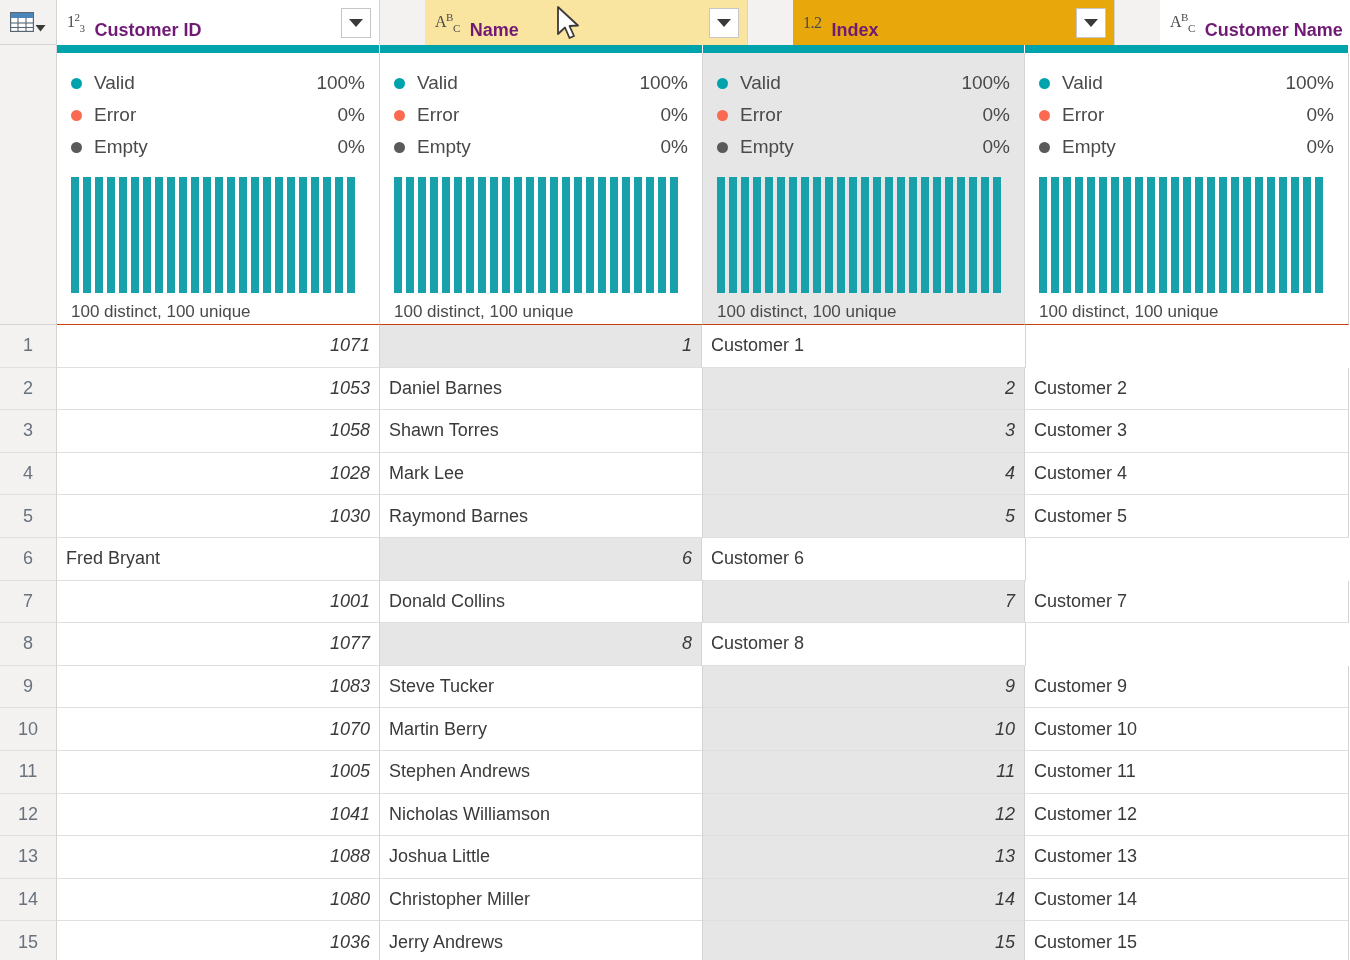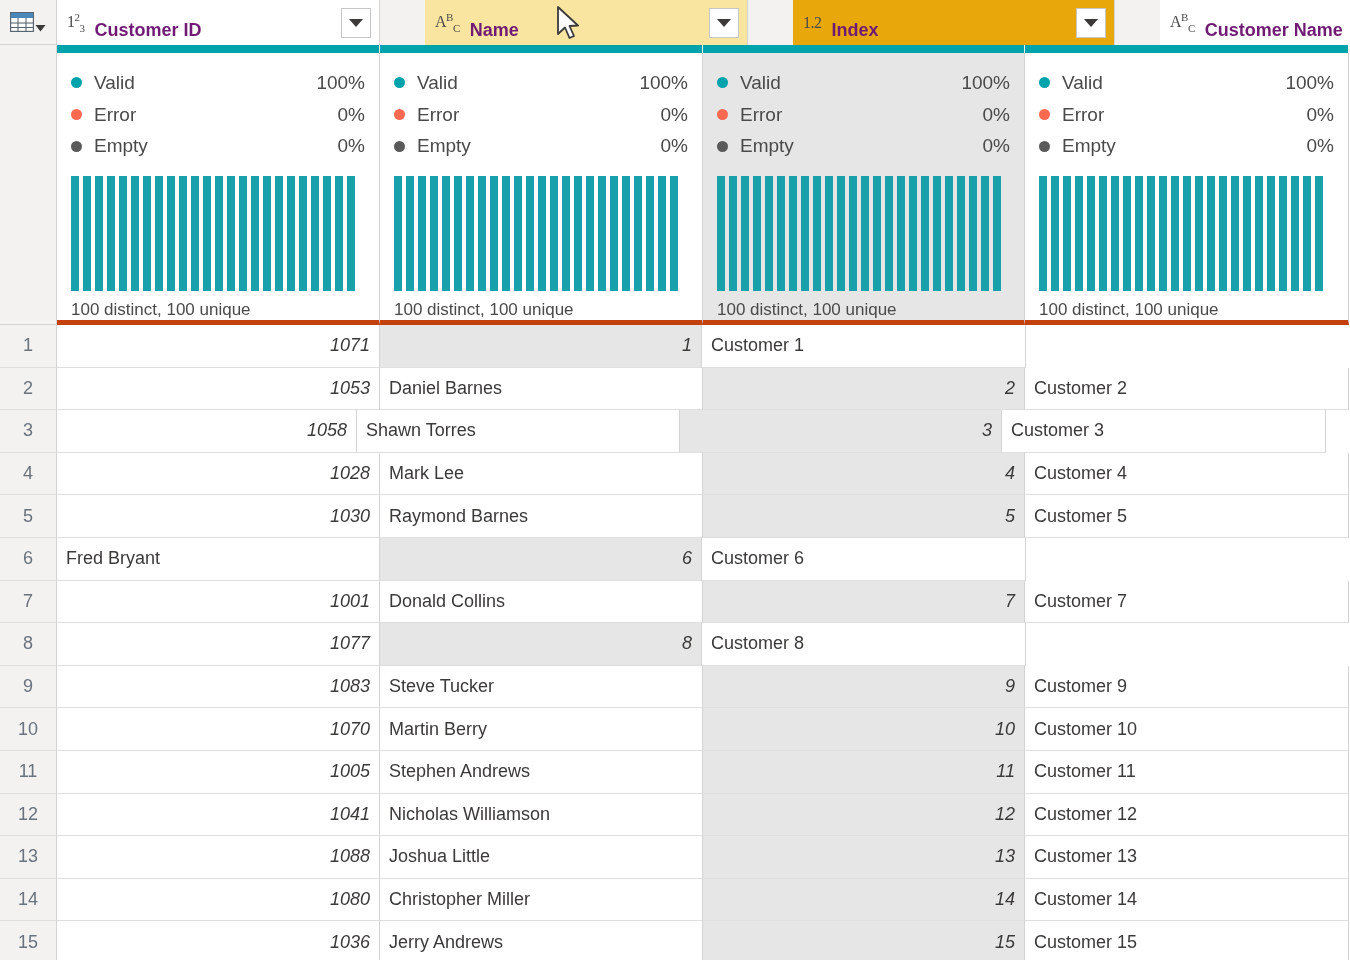--- a/index.html
+++ b/index.html
@@ -111,21 +111,21 @@
   .quality-row { display: flex; height: 272px; width: 1350px; }
   .quality-gutter {
     width: 57px; min-width: 57px;
     background: #f3f2f1;
     border-right: 1px solid #d4d4d4;
     border-bottom: 1px solid #d4d4d4;
   }
   .quality-cell {
     background: #ffffff;
     border-right: 1px solid #d4d4d4;
-    border-bottom: 5px solid #c2410c;
+    border-bottom: 1px solid #c2410c;
     padding: 14px 14px 0 14px;
     display: flex;
     flex-direction: column;
   }
   .quality-cell.selected { background: #e6e6e6; }
 
   .q-line {
     display: flex;
     align-items: center;
     height: 32px;
@@ -461,21 +461,21 @@
       </div>
       <div class="data-row">
         <div class="row-num">2</div>
         <div class="cell num" style="width: 323px;">1053</div>
         <div class="cell" style="width: 323px;">Daniel Barnes</div>
         <div class="cell num selected" style="width: 322px;">2</div>
         <div class="cell" style="width: 324px;">Customer 2</div>
       </div>
       <div class="data-row">
         <div class="row-num">3</div>
-        <div class="cell num" style="width: 300px;">1058</div>
+        <div class="cell num" style="width: 323px;">1058</div>
         <div class="cell" style="width: 323px;">Shawn Torres</div>
         <div class="cell num selected" style="width: 322px;">3</div>
         <div class="cell" style="width: 324px;">Customer 3</div>
       </div>
       <div class="data-row">
         <div class="row-num">4</div>
         <div class="cell num" style="width: 323px;">1028</div>
         <div class="cell" style="width: 323px;">Mark Lee</div>
         <div class="cell num selected" style="width: 322px;">4</div>
         <div class="cell" style="width: 324px;">Customer 4</div>

